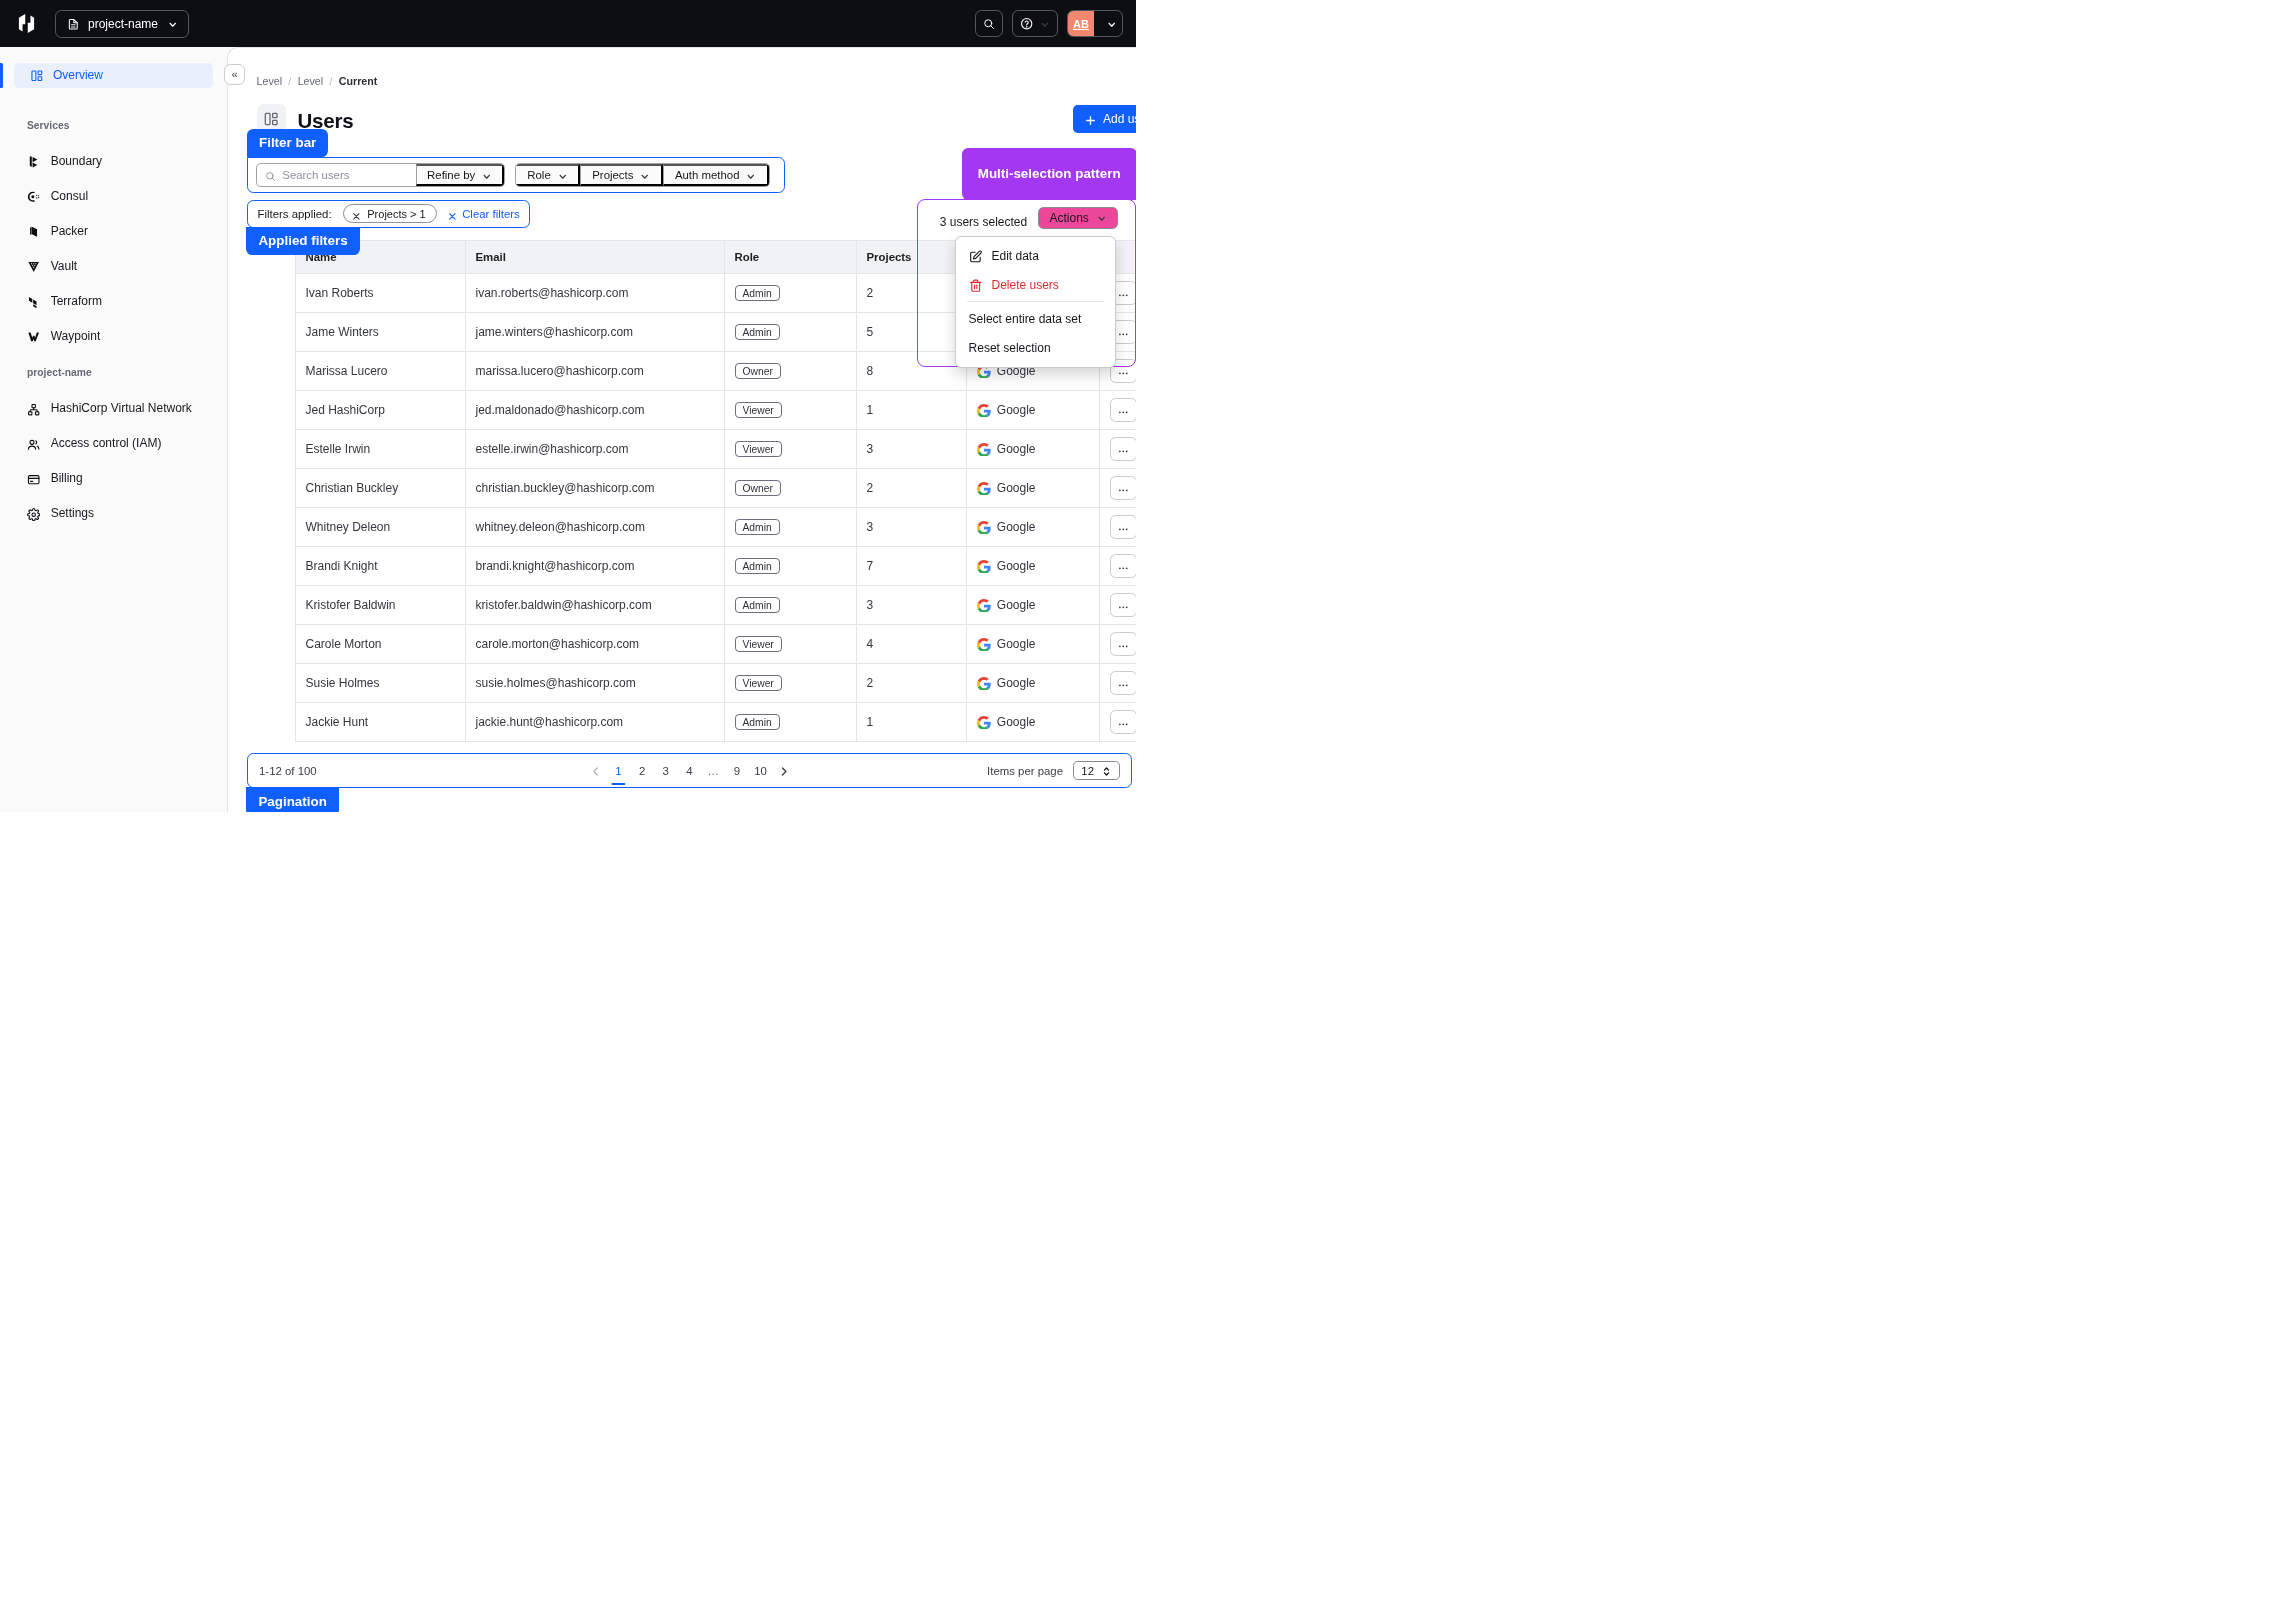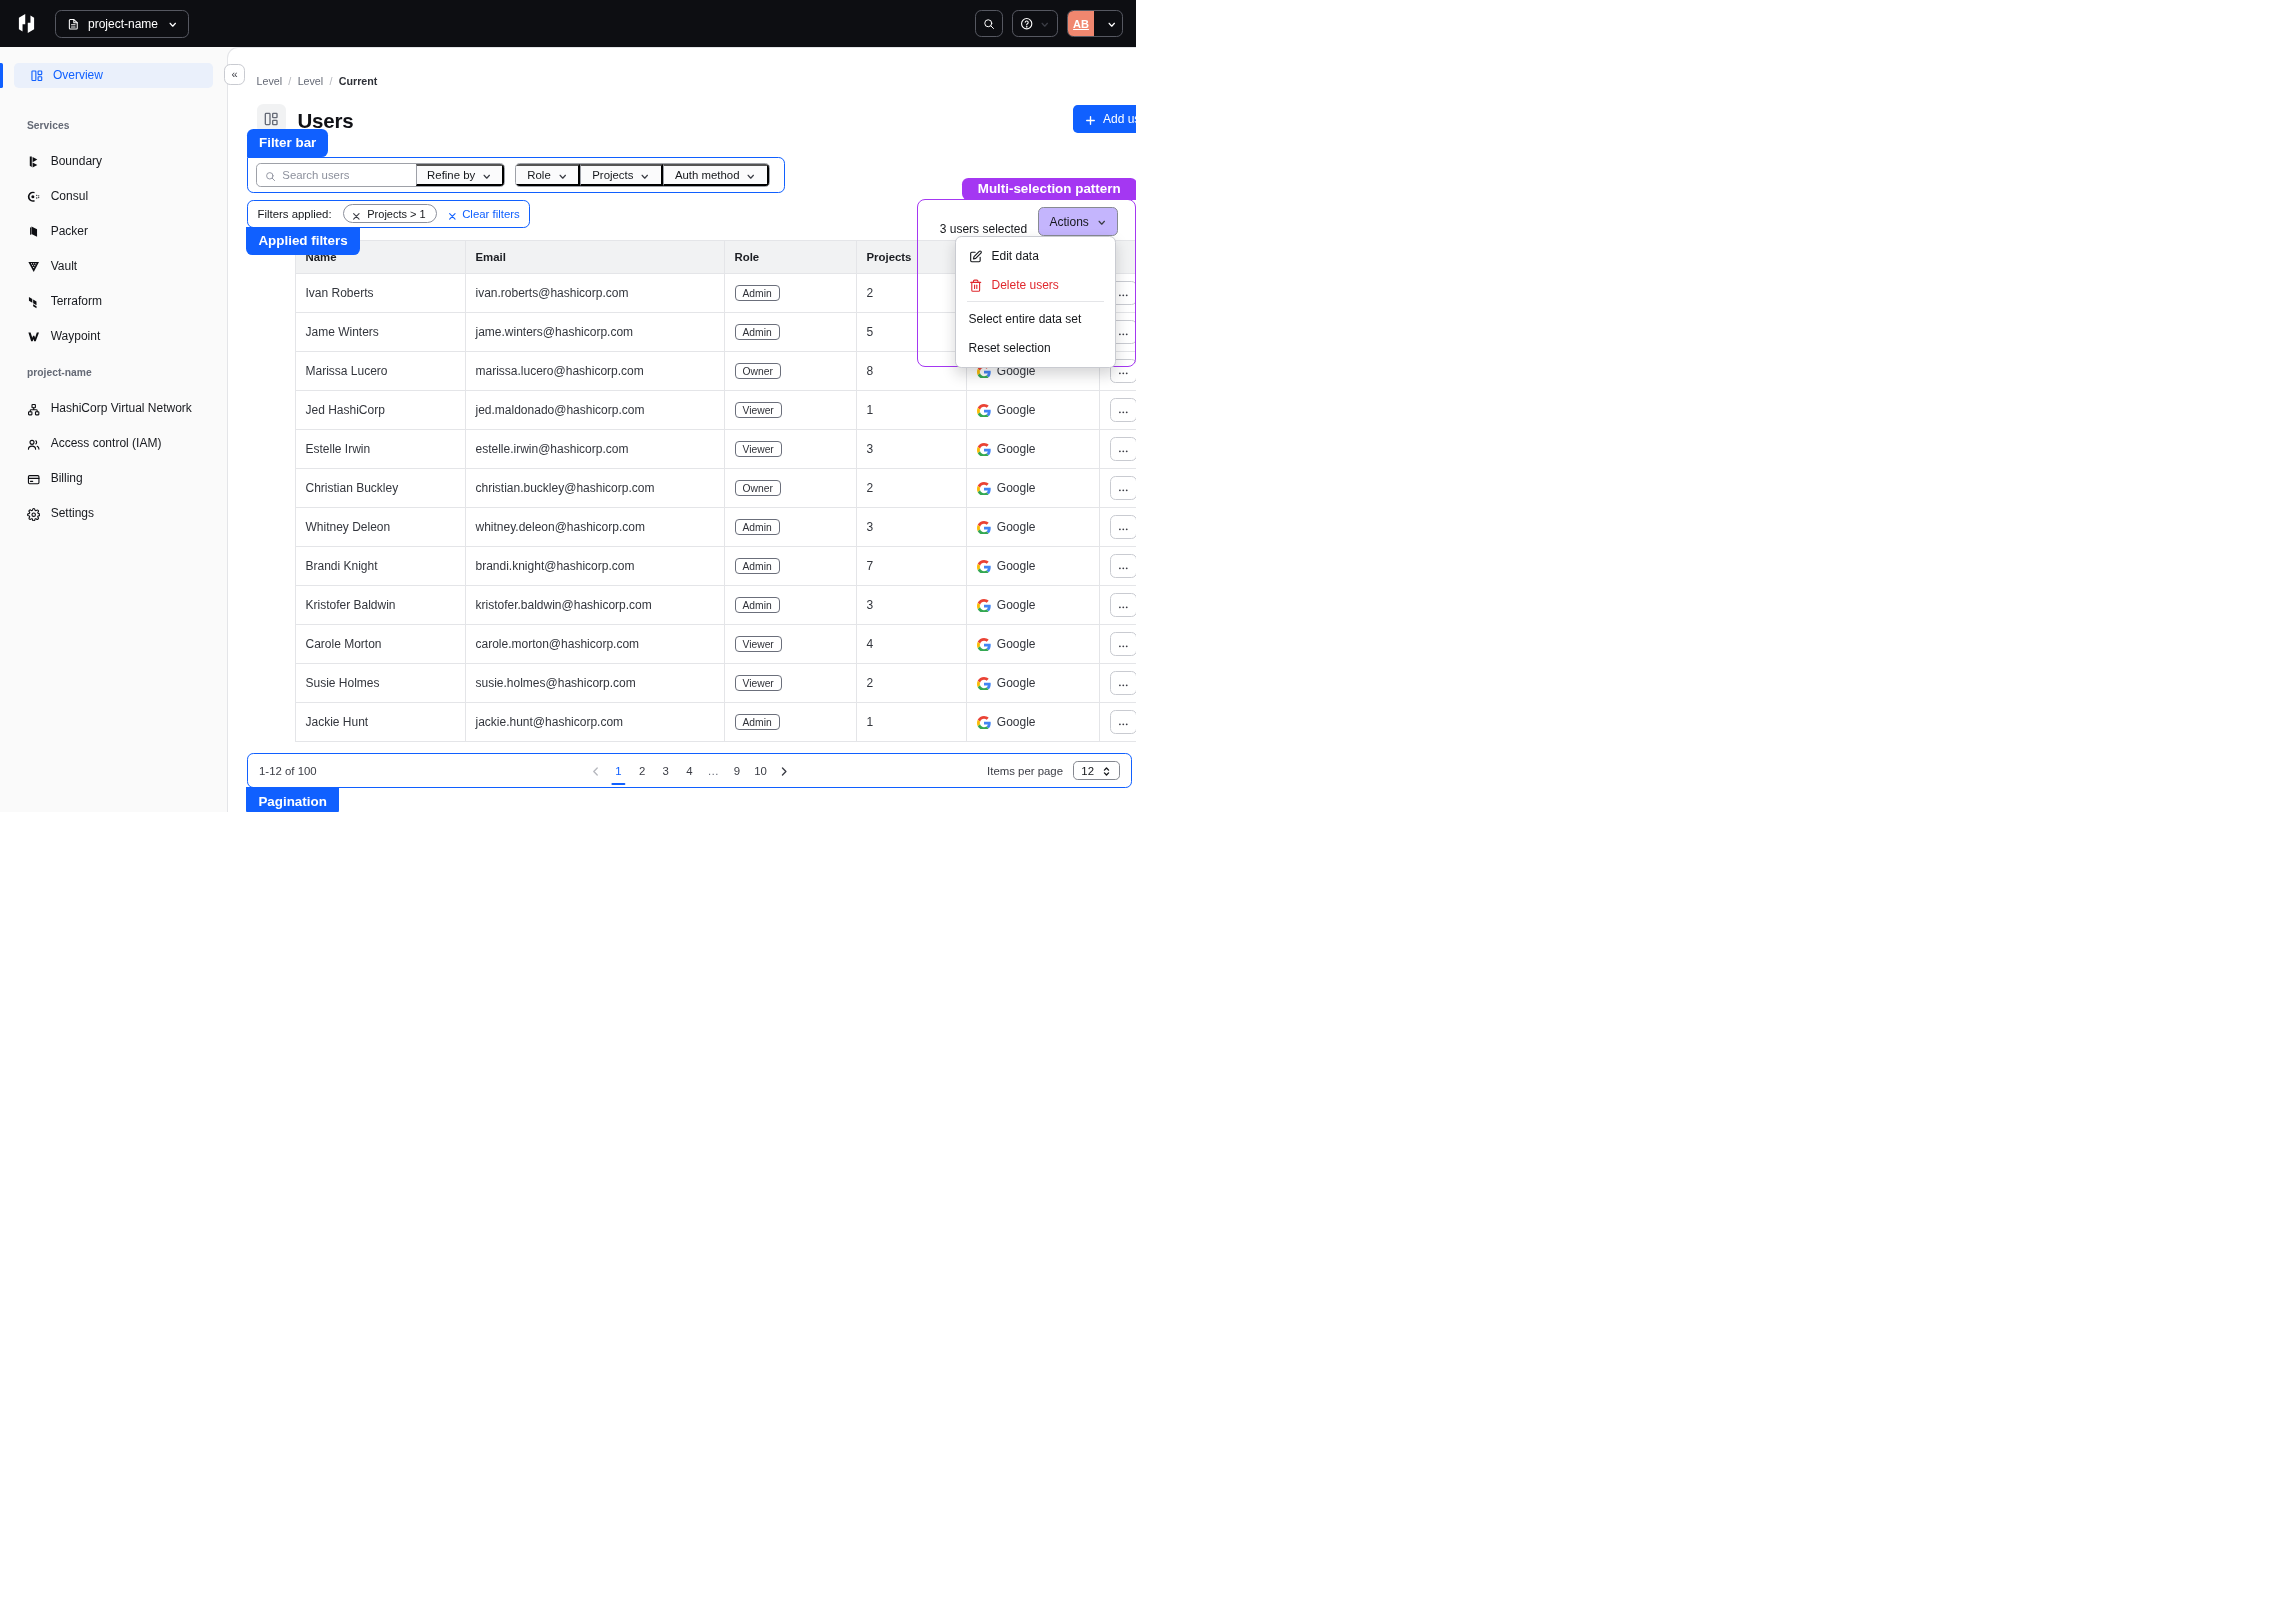--- a/index.html
+++ b/index.html
@@ -57,21 +57,21 @@
   .page-title{font-size:20.5px; font-weight:700; color:#101116; margin-left:12px; letter-spacing:-0.2px;}
   .btn-primary{margin-left:auto; background:var(--blue); color:#fff; border:none; border-radius:4.7px; height:28px;
     padding:0 12px; font-size:12px; display:flex; align-items:center; gap:7px; cursor:pointer;}
 
   
   .ann{display:inline-block; width:max-content; background:var(--blue); color:#fff; font-size:13.4px; font-weight:700;
     padding:6.3px 12px; line-height:1.2; position:relative; z-index:9;}
   .ann-filter{border-radius:6.3px 6.3px 6.3px 0; margin:-4.7px 0 0 0; display:block;}
   .ann-bottom{position:absolute; top:100%; left:-1.6px; border-radius:0 0 6.3px 6.3px; margin:0;}
   .ann-multi{position:absolute; bottom:100%; right:-1.6px; background:var(--purple); border-radius:6.3px 6.3px 0 6.3px;
-    padding:3px 16px;}
+    padding:18px 16px;}
 
   
   .filter-box{width:538px; height:36px; border:1.6px solid var(--blue); border-radius:0 6.3px 6.3px 6.3px;
     display:flex; align-items:center; padding:0 8px; position:relative; z-index:1;}
   .search-group{display:flex; height:24px; border:0.8px solid var(--ctl-border); border-radius:4.7px; overflow:hidden;
     background:#fff; width:249px;}
   .search-field{flex:1; display:flex; align-items:center; gap:6.3px; padding:0 8px; color:#8C909C;}
   .search-field input{border:none; outline:none; width:100%; font-size:11.4px; color:var(--ink);
     font-family:inherit; background:transparent;}
   .search-field input::placeholder{color:#8C909C;}
@@ -117,21 +117,21 @@
   .page-chev.disabled{color:#B6B8BE; cursor:default;}
   .ipp{margin-left:auto; display:flex; align-items:center; gap:10.3px;}
   .ipp-select{border:0.8px solid #84878F; border-radius:4.7px; padding:2.4px 7px; display:flex; gap:7px;
     align-items:center; color:var(--ink); font-size:11.4px; background:#fff; cursor:pointer;}
 
   
   .multi-box{position:absolute; left:917px; top:152px; width:219px; height:168px; border:1.6px solid var(--purple);
     border-radius:8px; z-index:6;}
   .sel-bar{position:absolute; top:7px; right:17.4px; display:flex; align-items:flex-end; gap:11px;}
   .sel-count{font-size:12px; color:var(--ink); white-space:nowrap;}
-  .actions-btn{height:29px; border:0.8px solid #878A92; border-radius:5.5px; background:#c4b5fd; display:flex;
+  .actions-btn{height:22px; border:0.8px solid #878A92; border-radius:5.5px; background:#ec4899; display:flex;
     align-items:center; gap:8px; padding:0 10.3px; font-size:12px; color:var(--ink); cursor:pointer;}
   .menu{position:absolute; left:37px; top:36px; width:161px; background:#fff; border:0.8px solid #C9CBD1;
     border-radius:6.3px; box-shadow:0 6.3px 14px rgba(25,28,36,.18); padding:4px 0; z-index:7;}
   .menu-item{display:flex; gap:9.5px; align-items:center; padding:0 12.6px; height:29px; font-size:12px;
     color:var(--ink); cursor:pointer; white-space:nowrap;}
   .menu-item.critical{color:var(--red);}
   .menu-item .icn{width:13.4px; height:13.4px; flex:none;}
   .menu-divider{height:0.8px; background:var(--line); margin:2.4px 11px;}
 </style>
 </head>

